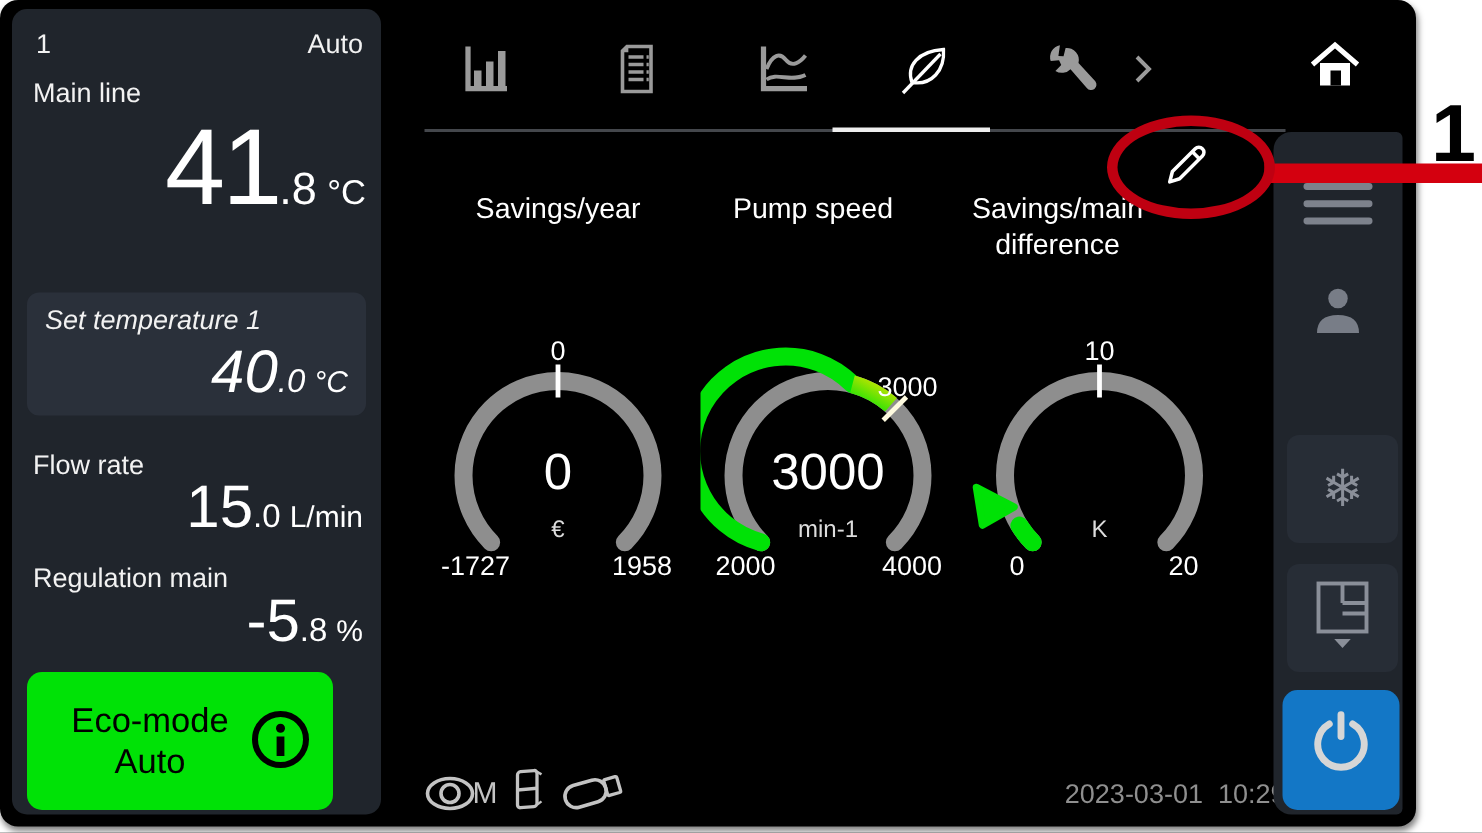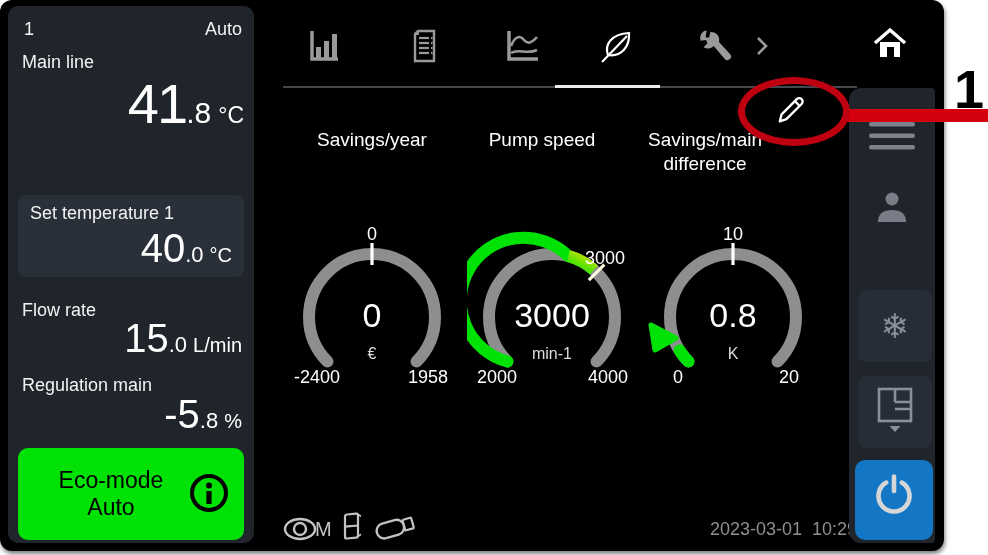--- a/index.html
+++ b/index.html
@@ -5,34 +5,34 @@
   * { margin:0; padding:0; box-sizing:border-box; }
   html,body { width:988px; height:555px; background:#fff; font-family:"Liberation Sans","DejaVu Sans",sans-serif; overflow:hidden; }
   .device { position:absolute; left:0; top:0; width:944px; height:551px; background:#000; border-radius:12px; box-shadow:1px 3px 4px rgba(0,0,0,.5); }
   
   .left-panel { position:absolute; left:8px; top:6px; width:246px; height:537px; background:#20252c; border-radius:10px; color:#f2f2f2; }
   .lp-label { font-size:18px; color:#f2f2f2; }
   .zone-num  { position:absolute; left:16px; top:13px; }
   .zone-name { position:absolute; right:12px; top:13px; }
   .mainline-label { position:absolute; left:14px; top:46px; }
   .big-value { position:absolute; right:10px; top:70px; display:flex; align-items:baseline; color:#fff; }
-  .big-value .whole { font-size:56px; line-height:1; font-weight:500; letter-spacing:-2px; }
+  .big-value .whole { font-size:72px; line-height:1; font-weight:500; letter-spacing:-2px; }
   .big-value .dec { font-size:30px; }
   .big-value .unit { font-size:23px; margin-left:7px; }
-  .set-card { position:absolute; left:10px; top:189px; width:226px; height:82px; background:#2a303a; border-radius:8px; padding:8px 12px; }
+  .set-card { position:absolute; left:10px; top:189px; width:226px; height:82px; background:#2a303a; border-radius:8px; padding:8px 12px;font-style:italic; }
   .set-card .lp-label { display:block; }
   .val-row { display:flex; align-items:baseline; justify-content:flex-end; color:#fff; margin-top:2px; }
   .val-row .whole { font-size:40px; line-height:1.1; font-weight:500; }
   .val-row .dec { font-size:22px; }
   .val-row .unit { font-size:20px; margin-left:6px; }
   .flow-label { position:absolute; left:14px; top:294px; }
   .flow-value { position:absolute; right:12px; top:308px; }
   .reg-label { position:absolute; left:14px; top:369px; }
   .reg-value { position:absolute; right:12px; top:384px; }
-  .eco-btn { position:absolute; left:10px; top:442px; width:226px; height:92px; border-radius:10px; border:none; display:flex; align-items:center; justify-content:space-between; padding:0 14px 0 16px; cursor:pointer; }
+  .eco-btn { position:absolute; left:10px; top:442px; width:204px; height:92px; border-radius:10px; border:none; display:flex; align-items:center; justify-content:space-between; padding:0 14px 0 16px; cursor:pointer; }
   .eco-btn .eco-label { font-size:23px; color:#000; }
   
   .tab { position:absolute; width:44px; height:44px; top:26px; display:flex; align-items:center; justify-content:center; cursor:pointer; }
   .tab-underline { position:absolute; left:283px; top:86px; width:574px; height:2px; background:#44474c; }
   .tab-underline-active { position:absolute; left:555px; top:85px; width:105px; height:3px; background:#ededed; }
   
   .gauge-title { position:absolute; top:128px; width:184px; text-align:center; color:#fff; font-size:19px; line-height:1.25; }
   .gauge { position:absolute; top:224px; width:170px; height:172px; }
   .gauge svg.arc { position:absolute; left:0; top:0; }
   .g-tick-top { position:absolute; left:0; top:0; width:100%; text-align:center; color:#fff; font-size:18px; }
@@ -180,21 +180,21 @@
   <div class="gauge-title" style="left:613px">Savings/main difference</div>
 
   <div class="gauge" style="left:287px">
     <svg class="arc" width="170" height="172" viewBox="-85 -93 170 172">
       <path d="M -44.55 44.55 A 63 63 0 1 1 44.55 44.55" fill="none" stroke="#8e8e8e" stroke-width="12" stroke-linecap="round"></path>
       <line x1="0" y1="-74" x2="0" y2="-52" stroke="#fff" stroke-width="3.2"></line>
     </svg>
     <div class="g-tick-top">0</div>
     <div class="g-value">0</div>
     <div class="g-unit">€</div>
-    <span class="g-min">-2400</span>
+    <span class="g-min">-1727</span>
     <span class="g-max">1958</span>
   </div>
 
   <div class="gauge" style="left:467px">
     <svg class="arc" width="170" height="172" viewBox="-85 -93 170 172">
       <defs>
         <linearGradient id="gy" x1="0" y1="1" x2="1" y2="0">
           <stop offset="0" stop-color="#00e206"></stop>
             <stop offset="1" stop-color="#d6e400"></stop>
         </linearGradient>
@@ -212,21 +212,20 @@
   </div>
 
   <div class="gauge" style="left:648px">
     <svg class="arc" width="170" height="172" viewBox="-85 -93 170 172">
       <path d="M -44.55 44.55 A 63 63 0 1 1 44.55 44.55" fill="none" stroke="#8e8e8e" stroke-width="12" stroke-linecap="round"></path>
       <path d="M -44.55 44.55 A 63 63 0 0 1 -53.4 33.4" fill="none" stroke="#00e206" stroke-width="12" stroke-linecap="round"></path>
       <path d="M -82 8 L -57 21 L -78 33 Z" fill="#00e206" stroke="#00e206" stroke-width="5" stroke-linejoin="round"></path>
       <line x1="0" y1="-74" x2="0" y2="-52" stroke="#fff" stroke-width="3.2"></line>
     </svg>
     <div class="g-tick-top">10</div>
-    <div class="g-value">0.8</div>
     <div class="g-unit">K</div>
     <span class="g-min">0</span>
     <span class="g-max">20</span>
   </div>
 
   <span class="statbar-icon" style="left:283px; top:516px">
     <svg width="34" height="26" viewBox="0 0 34 26">
         <ellipse cx="17" cy="13" rx="15" ry="10" fill="none" stroke="#c3c3c3" stroke-width="2.4"></ellipse>
         <circle cx="17" cy="13" r="6" fill="none" stroke="#c3c3c3" stroke-width="2.4"></circle>
       </svg>

